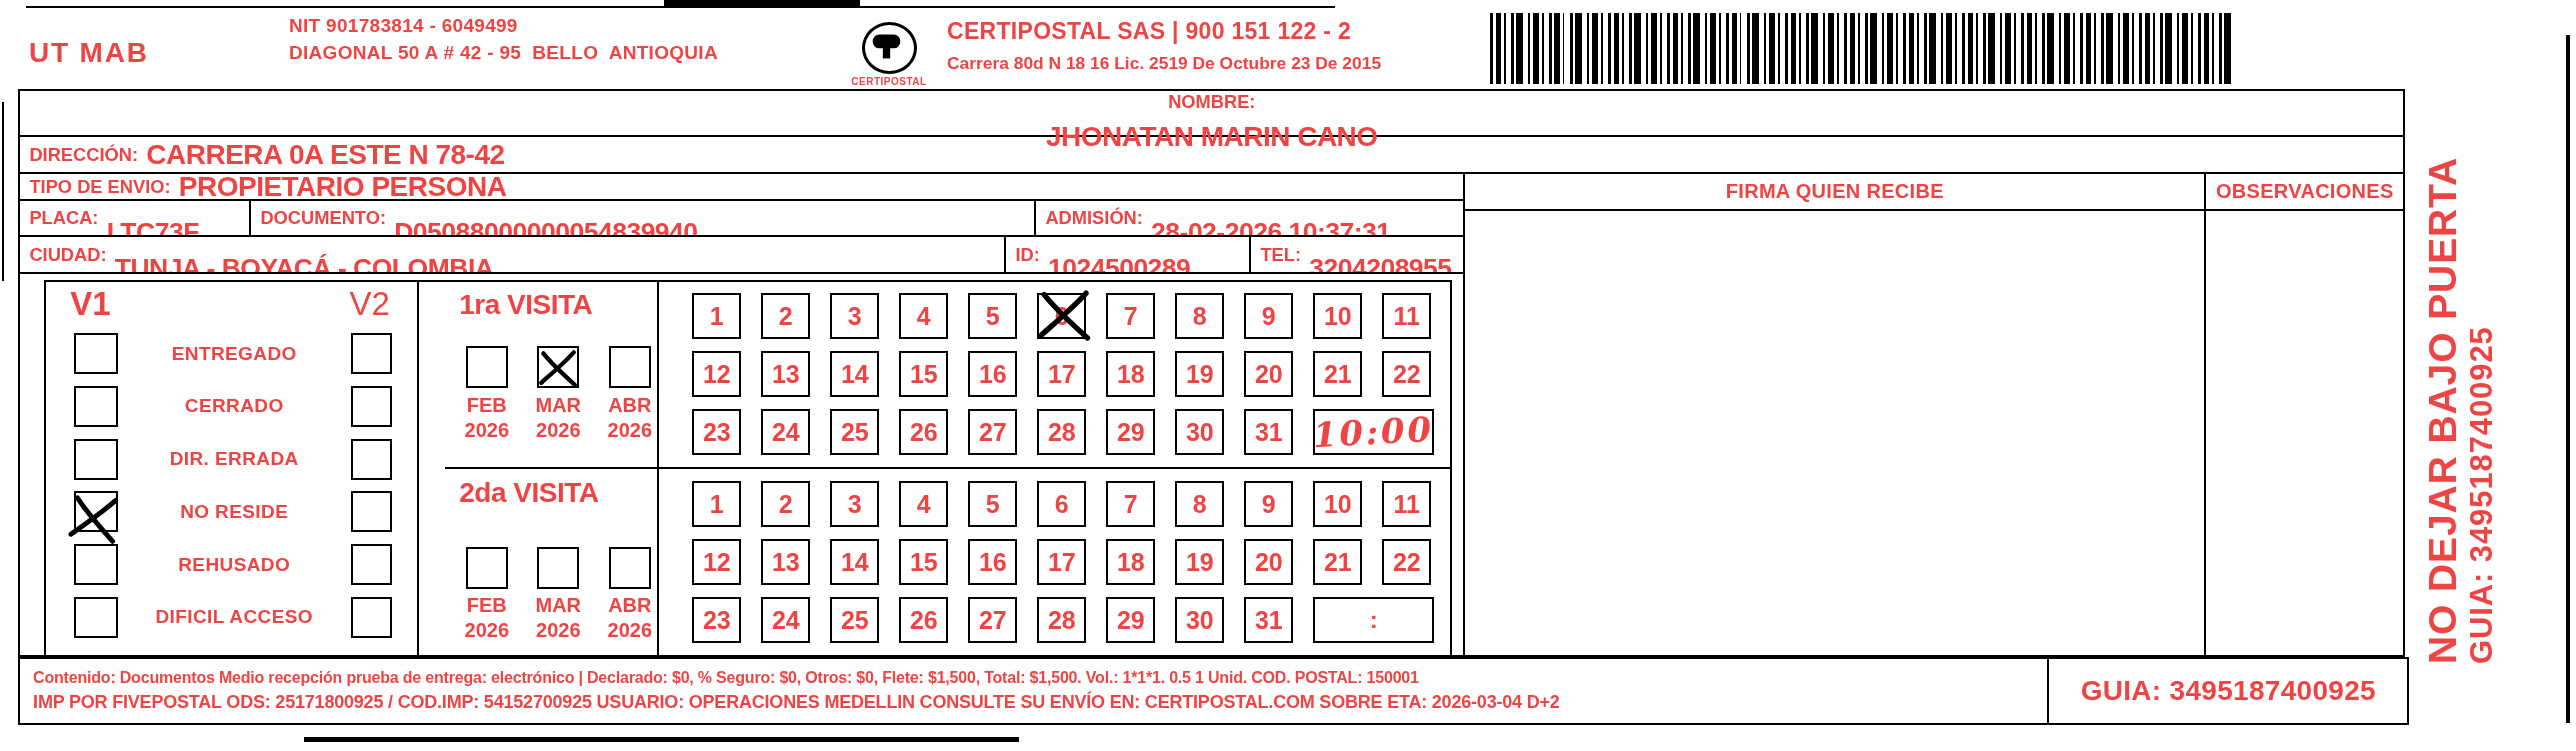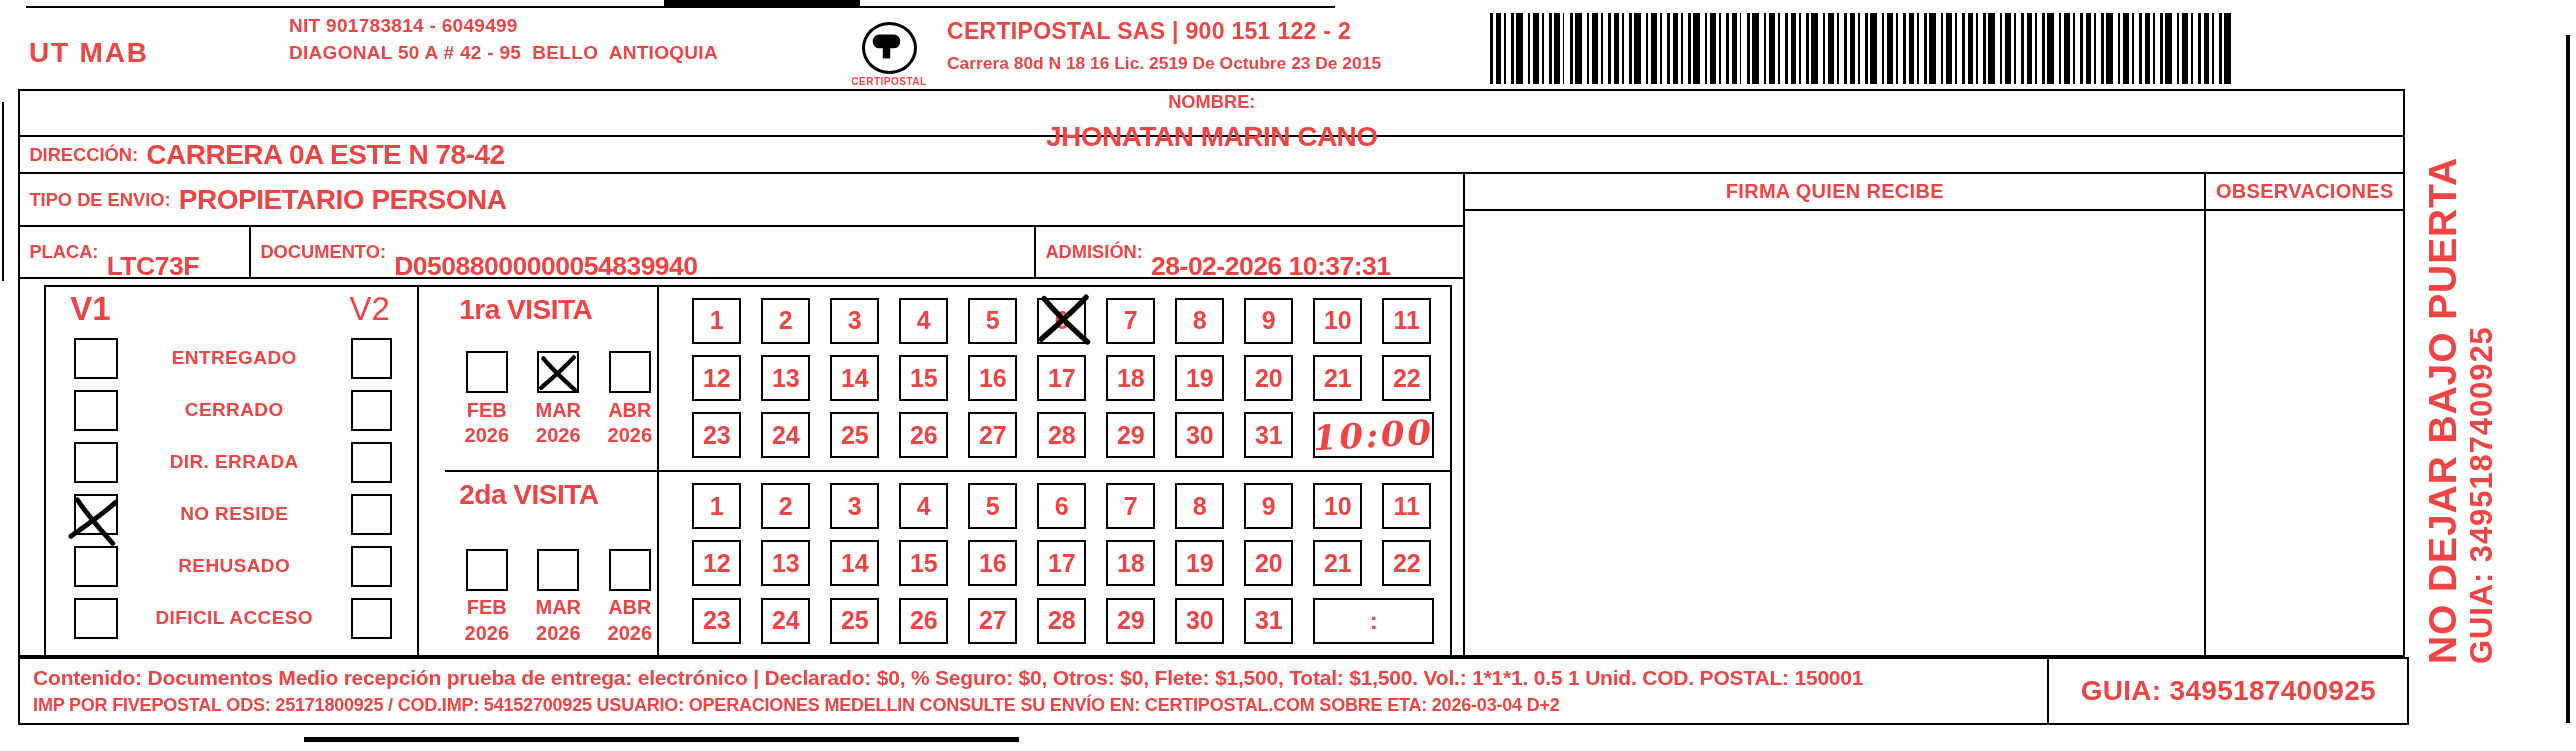--- a/index.html
+++ b/index.html
@@ -26,23 +26,23 @@
   
   .main-table{position:absolute;left:18.3px;top:89px;width:2387px;height:568px;border:2.7px solid #000;
               box-sizing:border-box;display:flex;flex-direction:column;background:#fff;}
   .frow{display:flex;align-items:center;gap:8.2px;padding:0 9.1px;box-sizing:border-box;}
   .row-nombre{height:46px;border-bottom:2.7px solid #000;flex-direction:column;}
   .row-direccion{height:37px;border-bottom:2.7px solid #000;}
   .flabel{font-size:18.3px;font-weight:bold;white-space:nowrap;}
   .fvalue{font-size:28px;font-weight:bold;letter-spacing:-0.5px;white-space:nowrap;}
   .lower{flex:1;display:flex;min-height:0;}
   .left-col{width:1445px;border-right:2.7px solid #000;box-sizing:border-box;display:flex;flex-direction:column;}
-  .row-tipo{height:53px;border-bottom:2.7px solid #000;}
+  .row-tipo{height:27px;border-bottom:2.7px solid #000;}
   .row-split{display:flex;border-bottom:2.7px solid #000;box-sizing:border-box;}
-  .row-placa{height:52px;}
+  .row-placa{height:36px;}
   .row-ciudad{height:37px;}
   .cell{display:flex;align-items:center;gap:8.2px;padding:0 9.1px;box-sizing:border-box;overflow:hidden;}
   .cell+.cell{border-left:2.7px solid #000;}
   .c-placa{width:229px;}
   .c-documento{width:785px;}
   .c-admision{flex:1;}
   .c-ciudad{width:984px;}
   .c-id{width:245px;}
   .c-tel{flex:1;}
   .vsmall{font-size:26.5px;margin-top:28px;}
@@ -92,21 +92,21 @@
   
   .xmark{position:absolute;stroke:#000;fill:none;stroke-linecap:round;}
   .x-std{left:-8%;top:-8%;width:116%;height:116%;stroke-width:4.1px;}
   .x-big{left:-38%;top:-12%;width:165%;height:150%;stroke-width:3.7px;transform:rotate(6deg);}
   .x-day{left:-12%;top:-30%;width:135%;height:145%;stroke-width:3.7px;}
 
   
   .bottom-box{position:absolute;left:18.3px;top:657px;width:2391px;height:68px;border:2.7px solid #000;
               box-sizing:border-box;display:flex;background:#fff;}
   .contenido{flex:1;display:flex;flex-direction:column;justify-content:center;gap:4.6px;padding:3.7px 12.8px;min-width:0;}
-  .c1{font-size:21px;font-weight:bold;letter-spacing:-0.2px;white-space:nowrap;}
+  .c1{font-size:16px;font-weight:bold;letter-spacing:-0.2px;white-space:nowrap;}
   .c2{font-size:18px;font-weight:bold;letter-spacing:-0.2px;white-space:nowrap;}
   .guia-cell{width:358px;border-left:2.7px solid #000;display:flex;align-items:center;justify-content:center;
              font-size:28px;font-weight:bold;letter-spacing:0.3px;flex:none;}
 
   
   .side{position:absolute;left:2423px;top:664px;width:578px;transform:rotate(-90deg);transform-origin:0 0;}
   .side-l1{font-size:39px;font-weight:bold;letter-spacing:0.9px;line-height:1.05;}
   .side-l2{font-size:31px;font-weight:bold;letter-spacing:0.9px;line-height:1.15;}
 </style>
 </head>
@@ -169,20 +169,34 @@
           <div class="cell c-documento">
             <span class="flabel">DOCUMENTO:</span>
             <span class="fvalue vsmall">D05088000000054839940</span>
           </div>
           <div class="cell c-admision">
             <span class="flabel">ADMISIÓN:</span>
             <span class="fvalue vsmall">28-02-2026 10:37:31</span>
           </div>
         </div>
 
+        <div class="row-split row-ciudad">
+          <div class="cell c-ciudad">
+            <span class="flabel">CIUDAD:</span>
+            <span class="fvalue vsmall">TUNJA - BOYACÁ - COLOMBIA</span>
+          </div>
+          <div class="cell c-id">
+            <span class="flabel">ID:</span>
+            <span class="fvalue vsmall">1024500289</span>
+          </div>
+          <div class="cell c-tel">
+            <span class="flabel">TEL:</span>
+            <span class="fvalue vsmall">3204208955</span>
+          </div>
+        </div>
 
         <div class="status-area">
           <div class="status-box">
 
             <div class="vpanel">
               <div class="vhead">
                 <span class="vh1">V1</span>
                 <span class="vh2">V2</span>
               </div>
               <div class="status-rows" id="status-rows">

